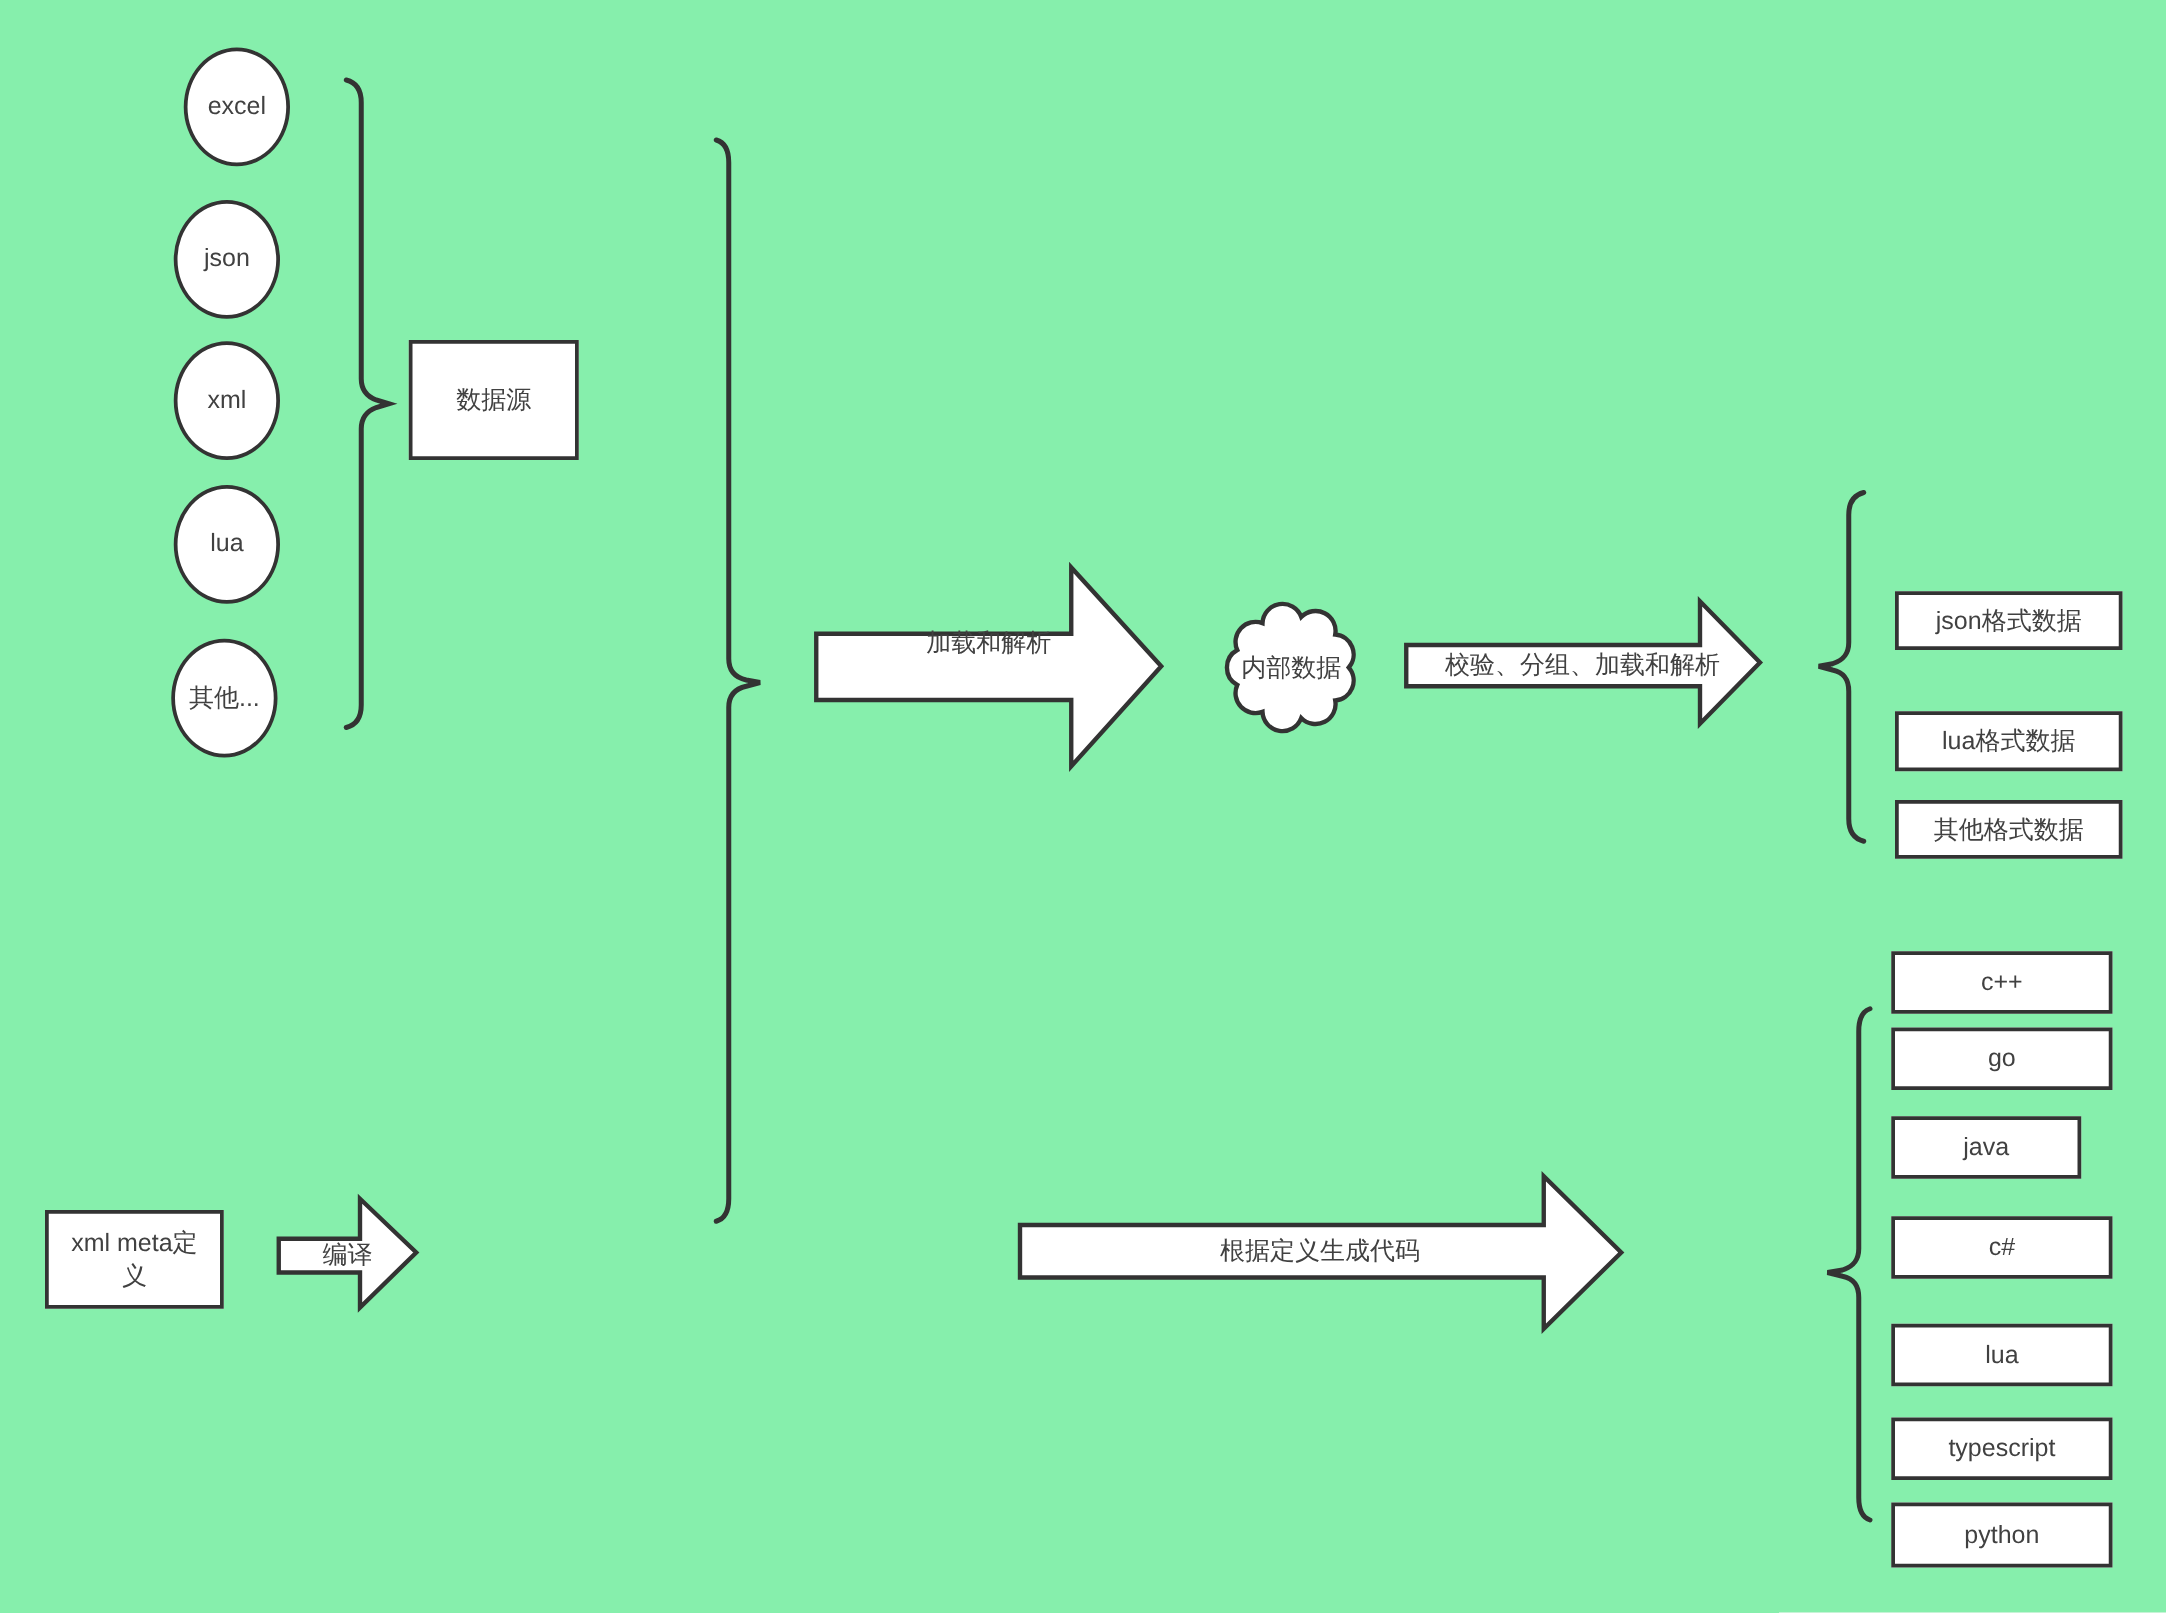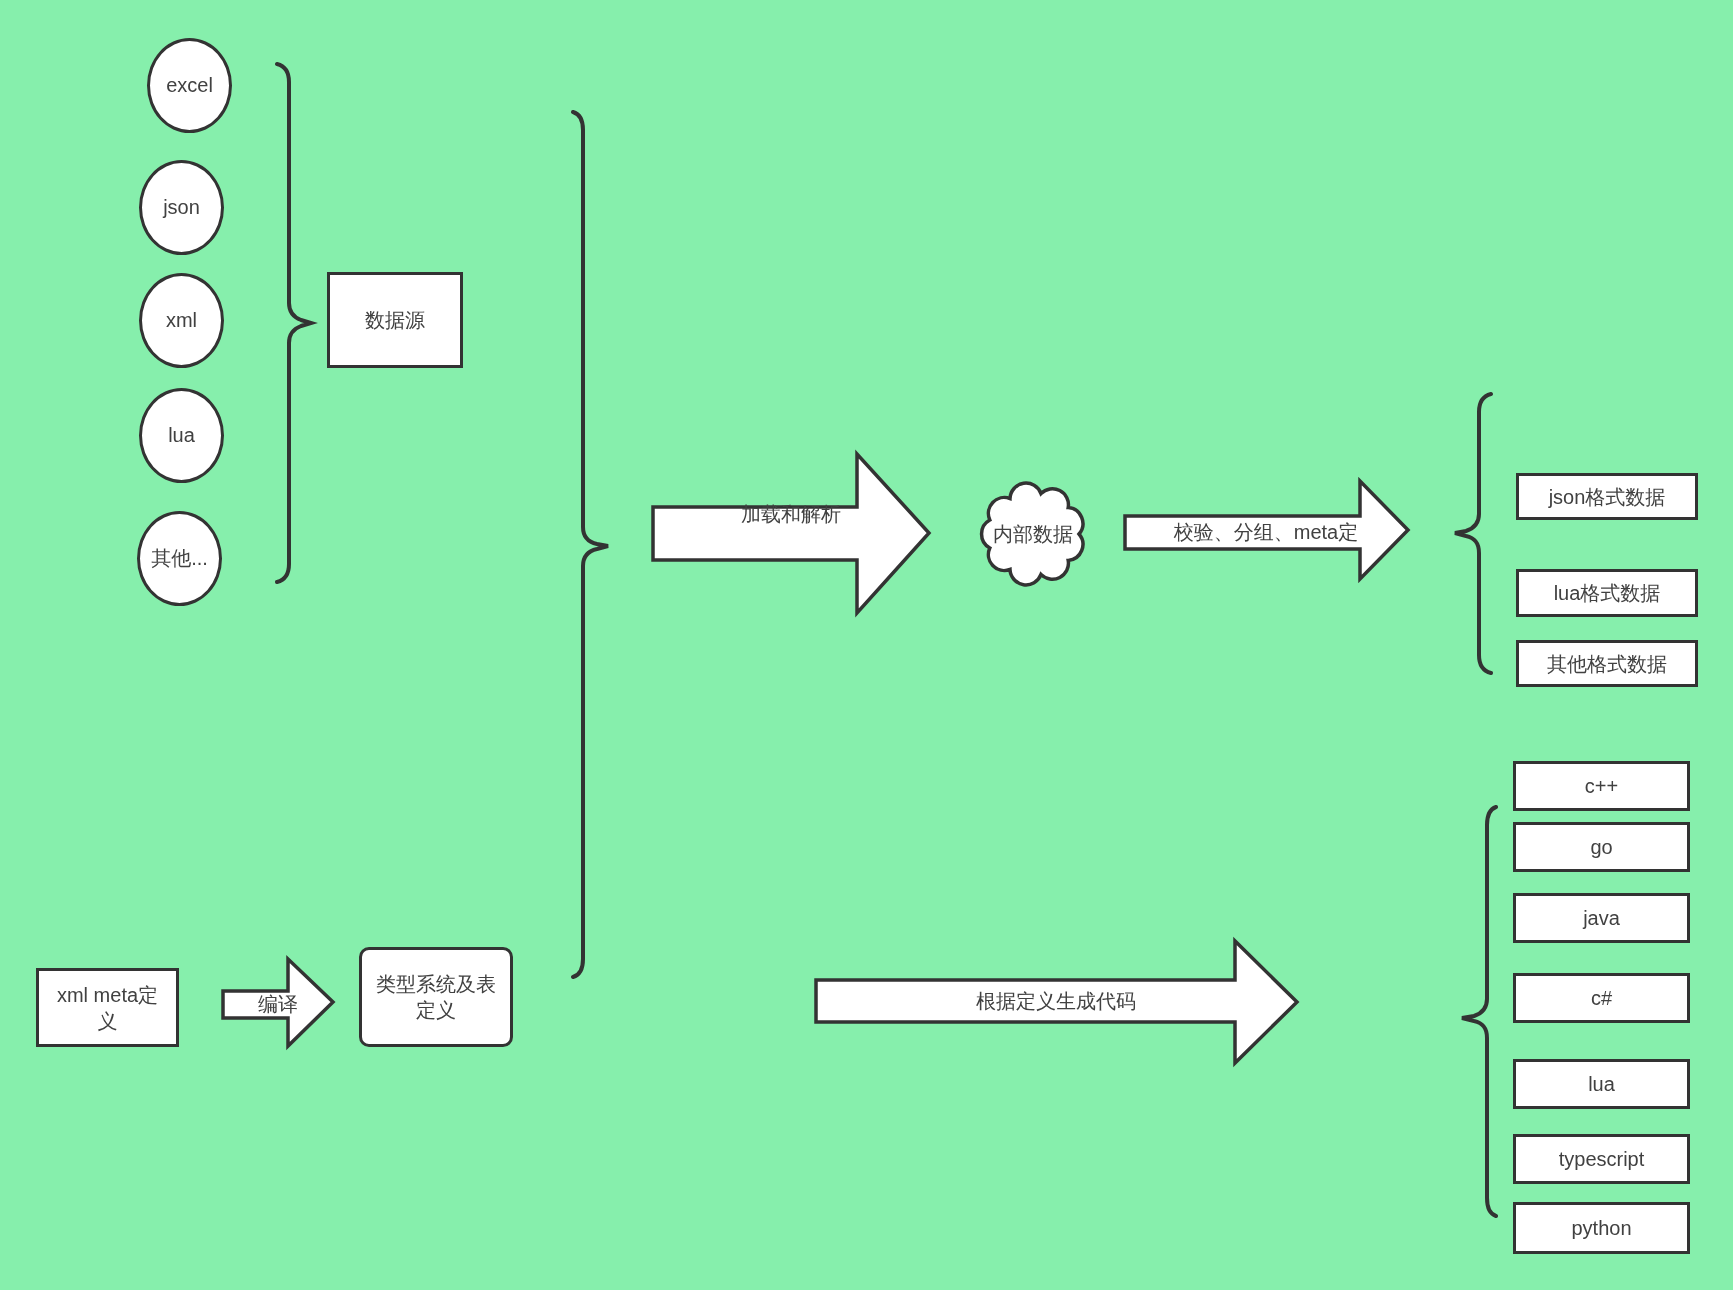--- a/index.html
+++ b/index.html
@@ -94,58 +94,54 @@
   <div class="circle" style="left:137px; top:511px;">
       <span>其他...</span>
     </div>
 
   <div class="box" style="left:327px; top:272px; width:136px; height:96px;">
     <span>数据源</span>
   </div>
 
   <div class="label" style="left:791px; top:514px;">加载和解析</div>
   <div class="label" style="left:1033px; top:534px;">内部数据</div>
-  <div class="label" style="left:1266px; top:532px;">校验、分组、meta定</div>
+  <div class="label" style="left:1266px; top:532px;">校验、分组、加载和解析</div>
   <div class="label" style="left:278px; top:1004px;">编译</div>
   <div class="label" style="left:1056px; top:1001px;text-align:right;">根据定义生成代码</div>
 
   <div class="box" style="left:1516px; top:473px; width:182px; height:47px;">
       <span>json格式数据</span>
     </div>
   <div class="box" style="left:1516px; top:569px; width:182px; height:48px;">
       <span>lua格式数据</span>
     </div>
   <div class="box" style="left:1516px; top:640px; width:182px; height:47px;">
       <span>其他格式数据</span>
     </div>
 
   <div class="box" style="left:1513px; top:761px;  width:177px; height:50px;">
       <span>c++</span>
     </div>
   <div class="box" style="left:1513px; top:822px;  width:177px; height:50px;">
       <span>go</span>
     </div>
-  <div class="box" style="left:1513px; top:893px;  width:177px; height:50px;">
+  <div class="box" style="left:1513px; top:893px;  width:152px; height:50px;">
       <span>java</span>
     </div>
   <div class="box" style="left:1513px; top:973px;  width:177px; height:50px;">
       <span>c#</span>
     </div>
   <div class="box" style="left:1513px; top:1059px; width:177px; height:50px;">
       <span>lua</span>
     </div>
   <div class="box" style="left:1513px; top:1134px; width:177px; height:50px;">
       <span>typescript</span>
     </div>
   <div class="box" style="left:1513px; top:1202px; width:177px; height:52px;text-align:center;">
       <span>python</span>
     </div>
 
   <div class="box" style="left:36px; top:968px; width:143px; height:79px;">
     <span class="wrap2">xml meta定
 义</span>
   </div>
-  <div class="box rounded" style="left:359px; top:947px; width:154px; height:100px;">
-    <span class="wrap2">类型系统及表
-定义</span>
-  </div>
 
 </div>
 
 </body></html>

